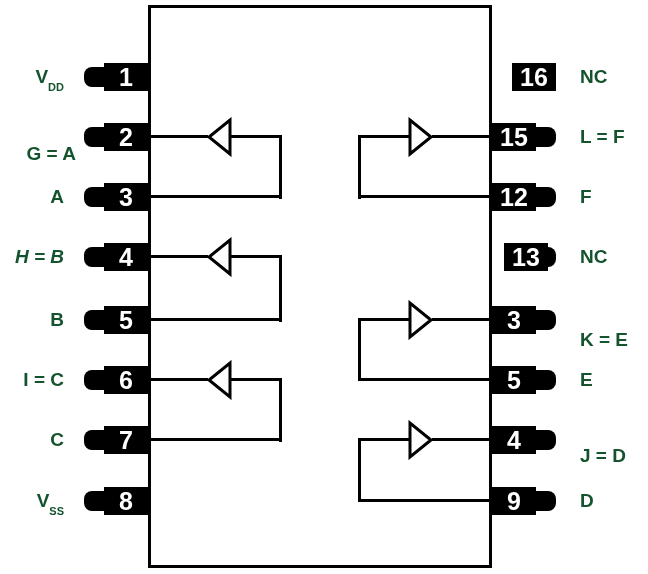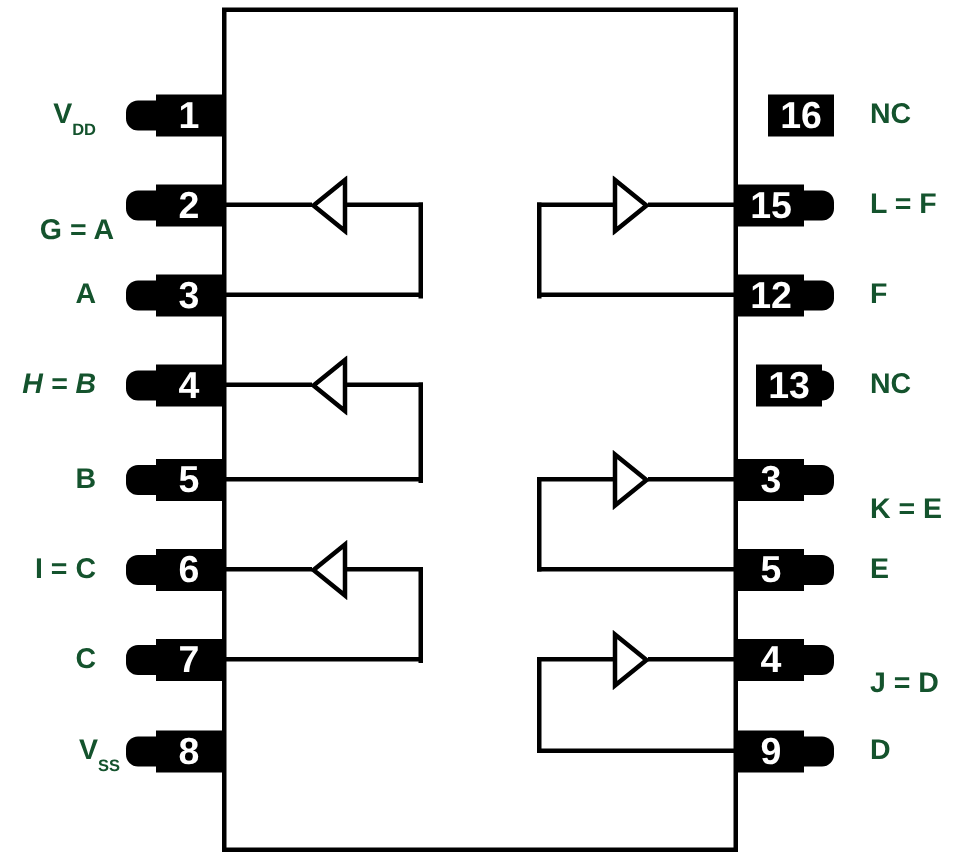--- a/index.html
+++ b/index.html
@@ -58,21 +58,21 @@
 <div class="pin-stub" style="left:84px;top:370px;"></div>
 <div class="pin-rect" style="left:104px;top:366px;"><span>6</span></div>
 <div class="pin-label left" style="top:368px;"><span>I = C</span><sub></sub></div>
 
 <div class="pin-stub" style="left:84px;top:430px;"></div>
 <div class="pin-rect" style="left:104px;top:426px;"><span>7</span></div>
 <div class="pin-label left" style="top:428px;"><span>C</span><sub></sub></div>
 
 <div class="pin-stub" style="left:84px;top:491px;"></div>
 <div class="pin-rect" style="left:104px;top:487px;"><span>8</span></div>
-<div class="pin-label left" style="top:489px;padding-left:16px;"><span>V</span><sub>SS</sub></div>
+<div class="pin-label left" style="top:489px;"><span>V</span><sub>SS</sub></div>
 
 <div class="pin-stub" style="left:526px;top:67px;"></div>
 <div class="pin-rect" style="left:512px;top:63px;"><span>16</span></div>
 <div class="pin-label right" style="top:65px;"><span>NC</span><sub></sub></div>
 
 <div class="pin-stub" style="left:526px;top:127px;"></div>
 <div class="pin-rect" style="left:492px;top:123px;"><span>15</span></div>
 <div class="pin-label right" style="top:125px;"><span>L = F</span><sub></sub></div>
 
 <div class="pin-stub" style="left:526px;top:187px;"></div>

